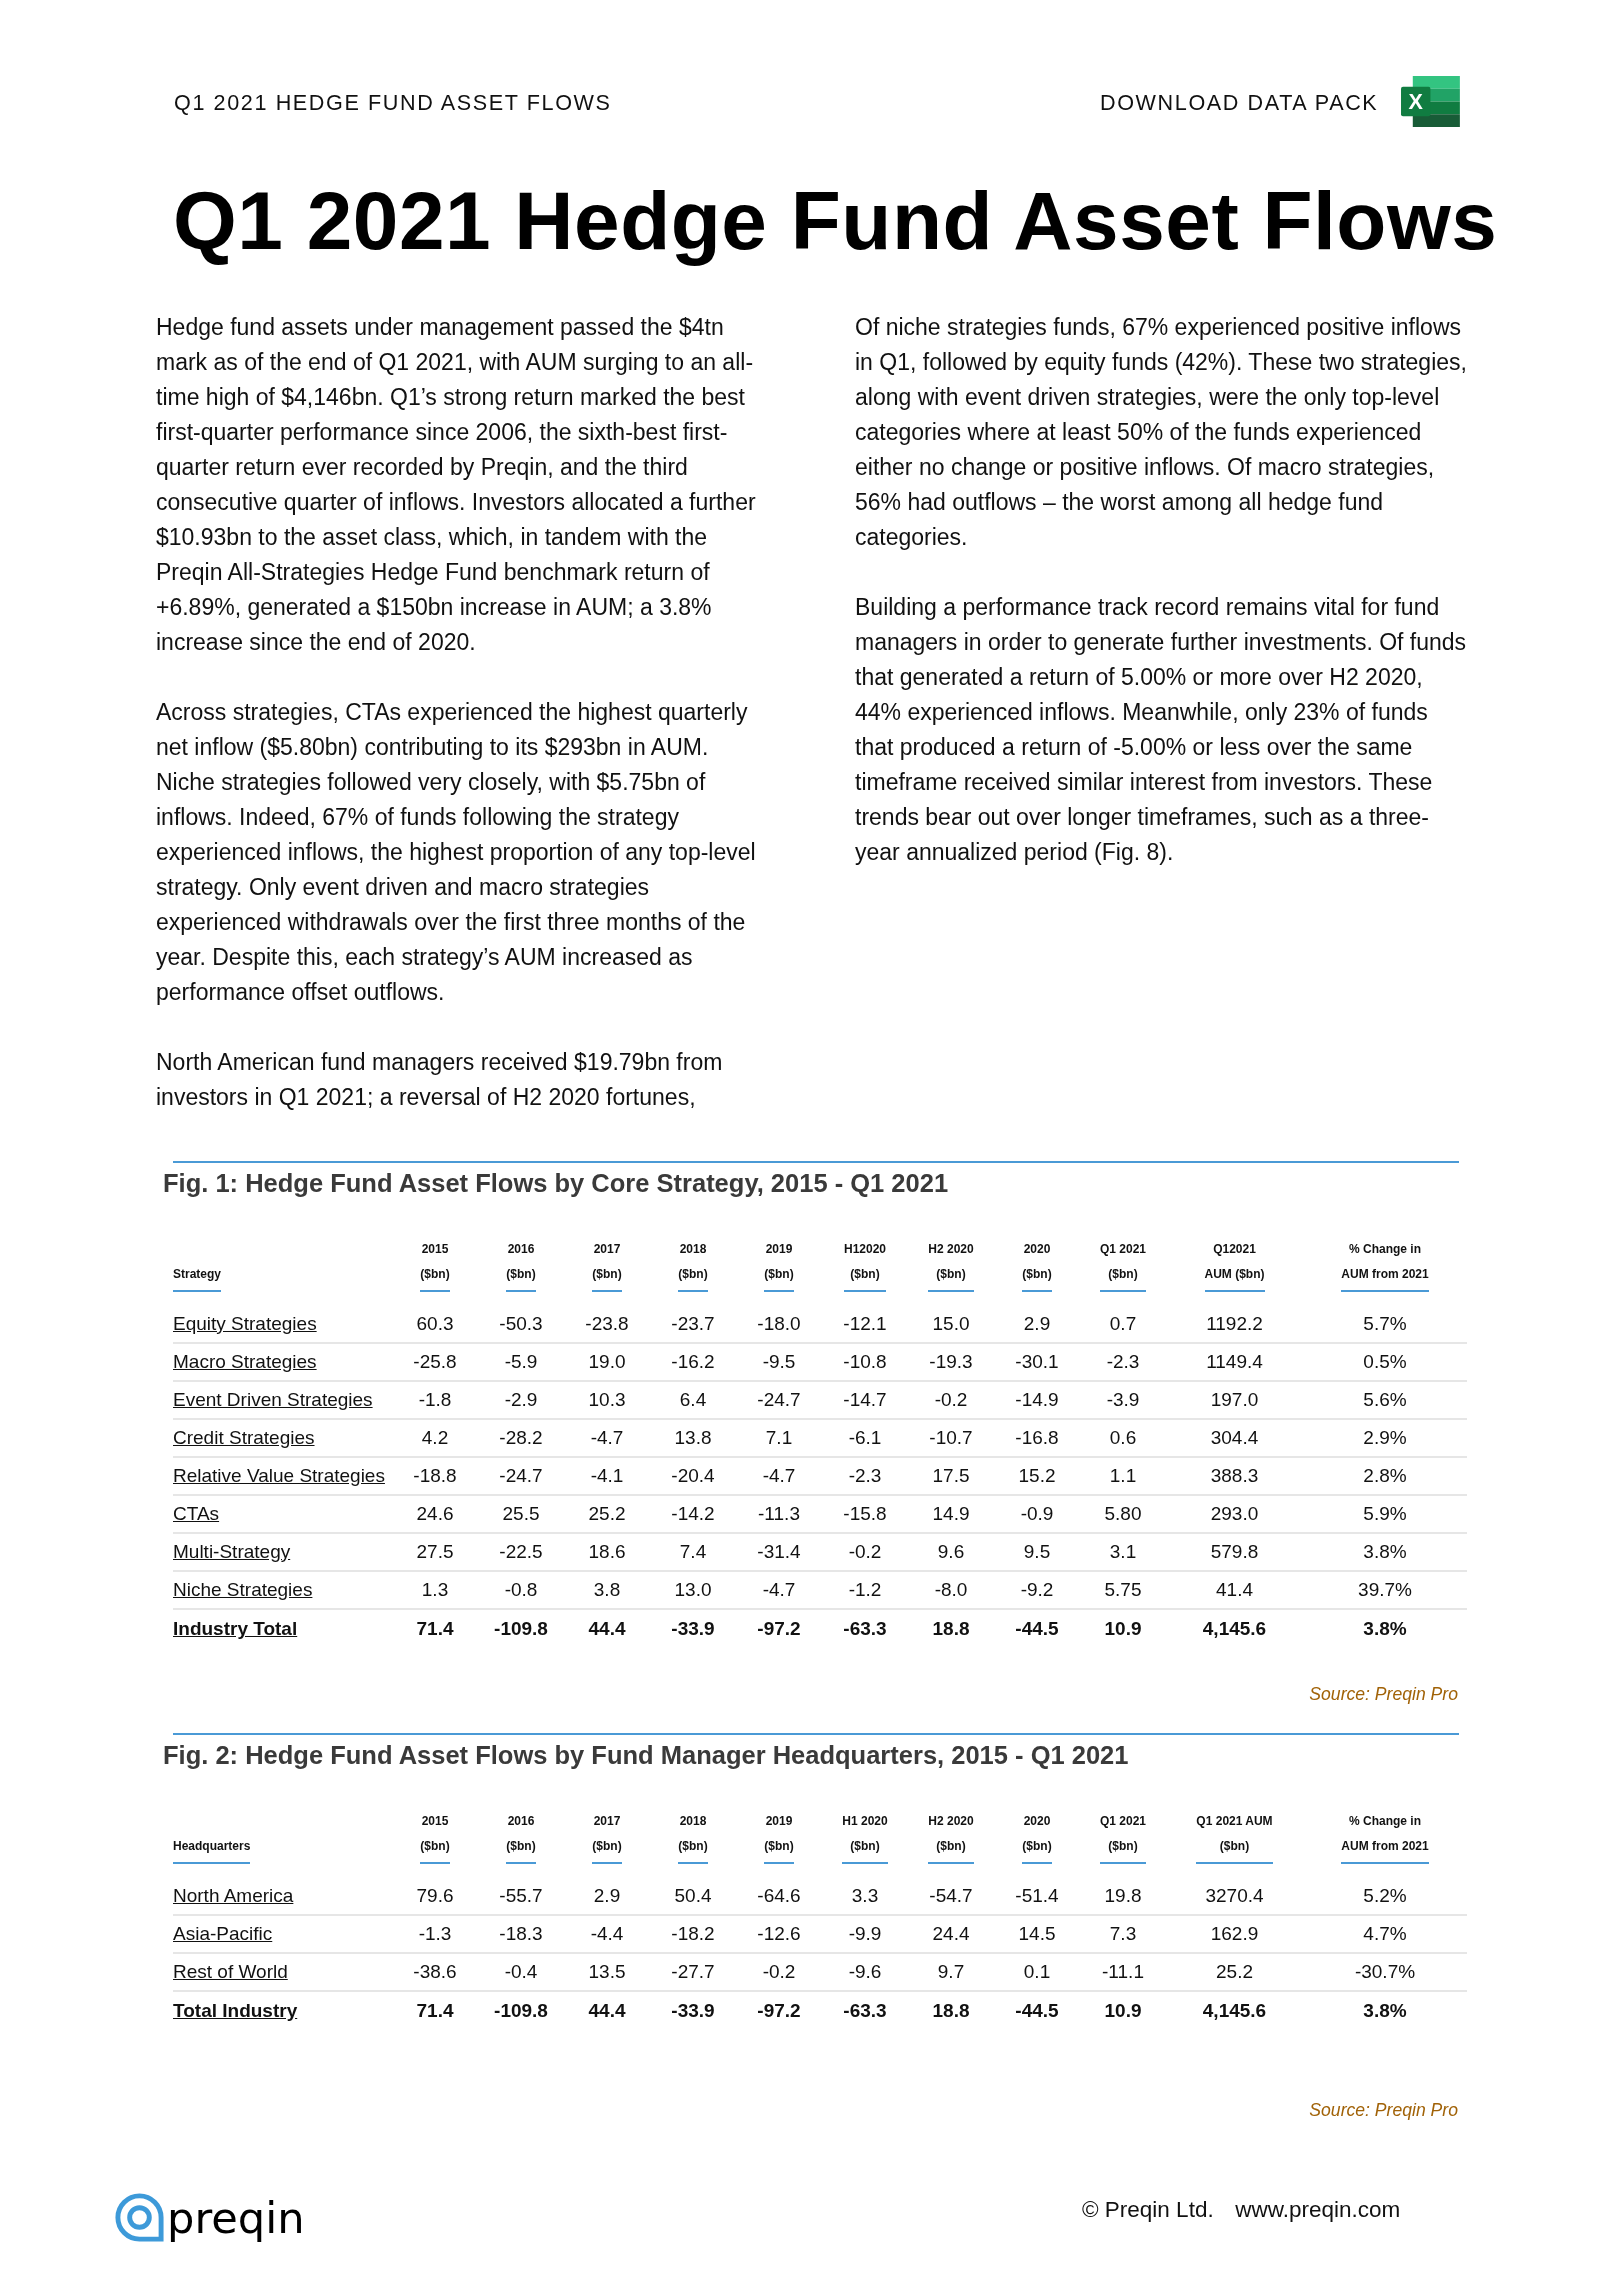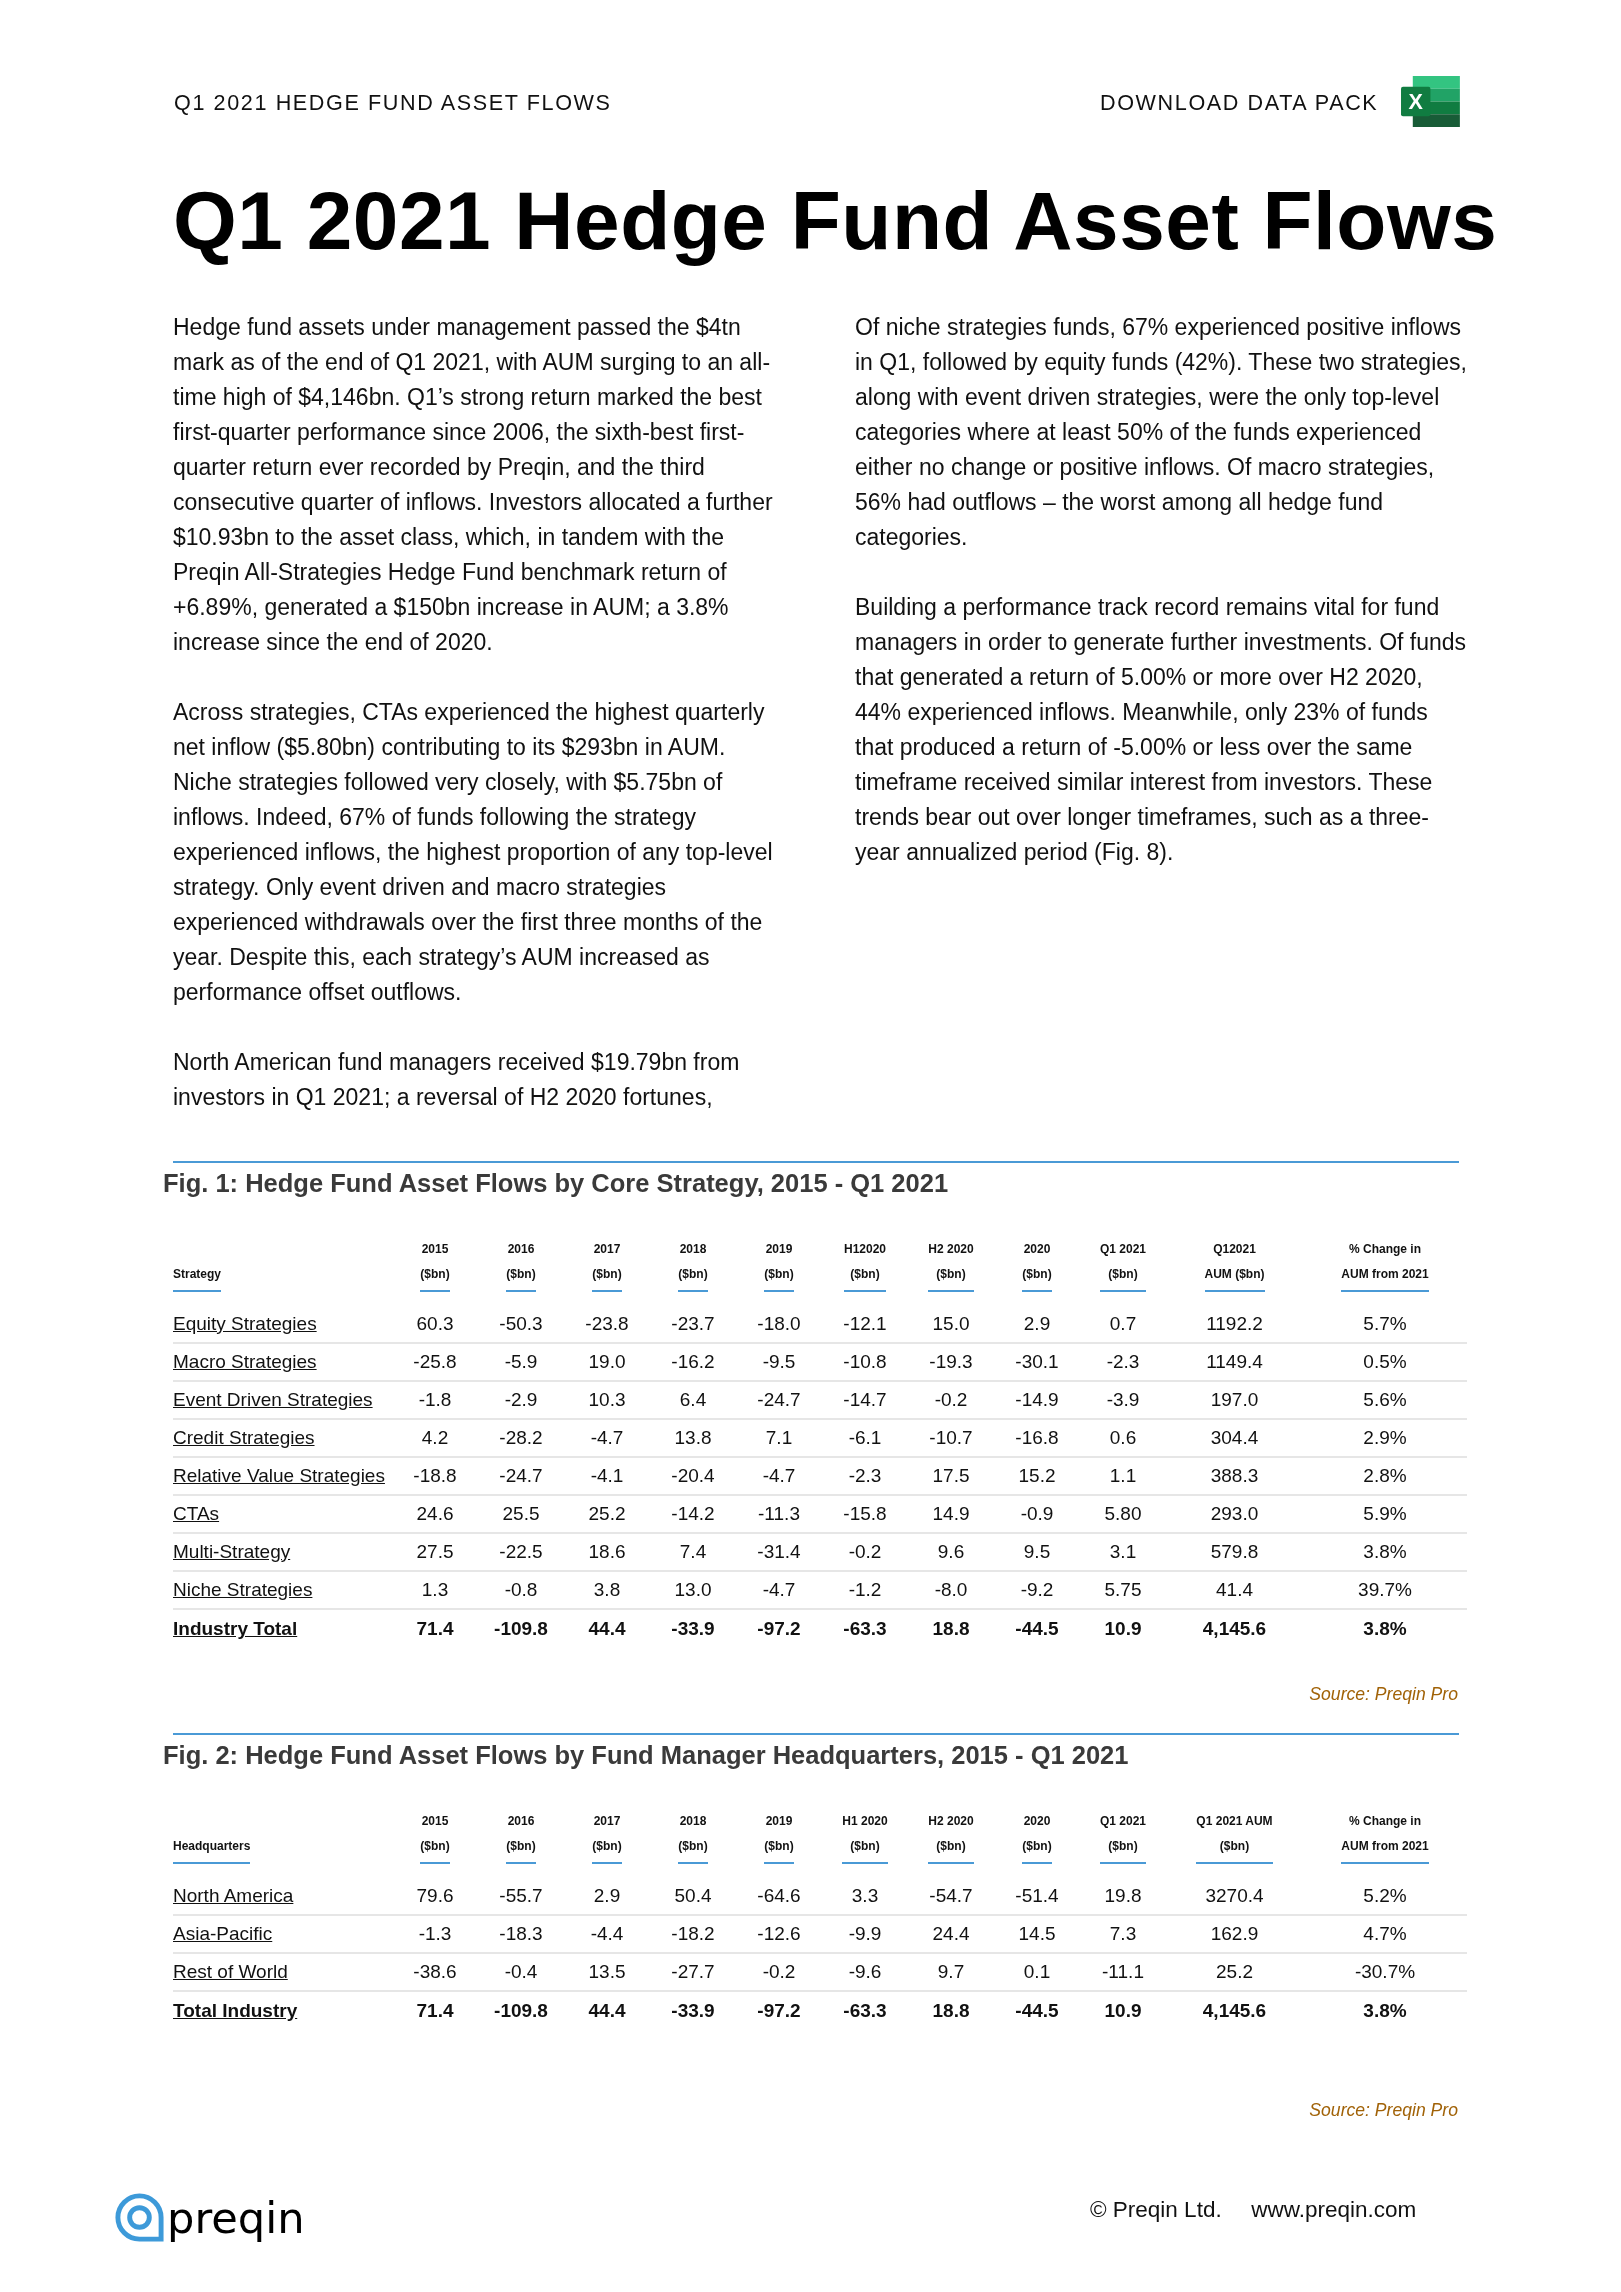--- a/index.html
+++ b/index.html
@@ -9,21 +9,21 @@
 
   .topbar-left { left: 174px; top: 90px; font-size: 21.6px; letter-spacing: 1.6px; color: #111; }
   .topbar-right { left: 1100px; top: 90px; font-size: 21.6px; letter-spacing: 1.6px; color: #111; cursor: pointer; }
   .xl-icon { left: 1395px; top: 76px; width: 65px; height: 51px; }
 
   .page-title { left: 173px; top: 174px; font-size: 82px; font-weight: bold; letter-spacing: 0.5px;
                 color: #000; white-space: nowrap; }
 
   .col { font-size: 23px; line-height: 35px; color: #111; }
   .col p { margin: 0 0 35px 0; }
-  .col1 { left: 173px; top: 310px; width: 617px; }
+  .col1 { left: 156px; top: 310px; width: 617px; }
   .col2 { left: 855px; top: 310px; width: 617px; }
 
   .fig-rule { left: 173px; width: 1286px; height: 2px; background: #4a9ad6; }
   .fig-title { left: 163px; font-size: 25.5px; font-weight: bold; color: #3a3a3a; white-space: nowrap; }
 
   table.data { position: absolute; left: 173px; width: 1286px; border-collapse: collapse; table-layout: fixed; }
   table.data th { font-size: 12px; font-weight: bold; color: #111; vertical-align: bottom;
                   padding: 0 0 13.7px 0; text-align: center; line-height: 24.5px; }
   table.data th .hlbl { display: inline-block; border-bottom: 2px solid #4a9ad6; padding-bottom: 3.9px; }
   table.data th.first { text-align: left; }
@@ -32,21 +32,21 @@
   table.data td.first { text-align: left; text-decoration: underline; }
   table.data tr.total td { border-bottom: none; font-weight: bold; height: 39px; }
   .pos { color: #3f9e3b; }
   .neg { color: #c0392b; }
   .neutral { color: #111; }
 
   .source { font-size: 17.6px; font-style: italic; color: #a16207; right: 163px; }
 
   .logo { left: 112px; top: 2186px; width: 216px; height: 63px; }
   .footer-right { left: 1082px; top: 2197px; font-size: 22.5px; color: #111; white-space: nowrap; }
-  .footer-right span { margin-right: 21.6px; margin-left: 8px; }
+  .footer-right span { margin-right: 21.6px; }
 </style>
 </head>
 <body>
 
 <div class="abs topbar-left">Q1 2021 HEDGE FUND ASSET FLOWS</div>
 <div class="abs topbar-right">DOWNLOAD DATA PACK</div>
 <svg class="abs xl-icon" viewBox="0 0 66 52">
   <rect x="18" y="0" width="48" height="13" fill="#33c481"></rect>
   <rect x="18" y="13" width="48" height="13" fill="#21a366"></rect>
   <rect x="18" y="26" width="48" height="13" fill="#107c41"></rect>

